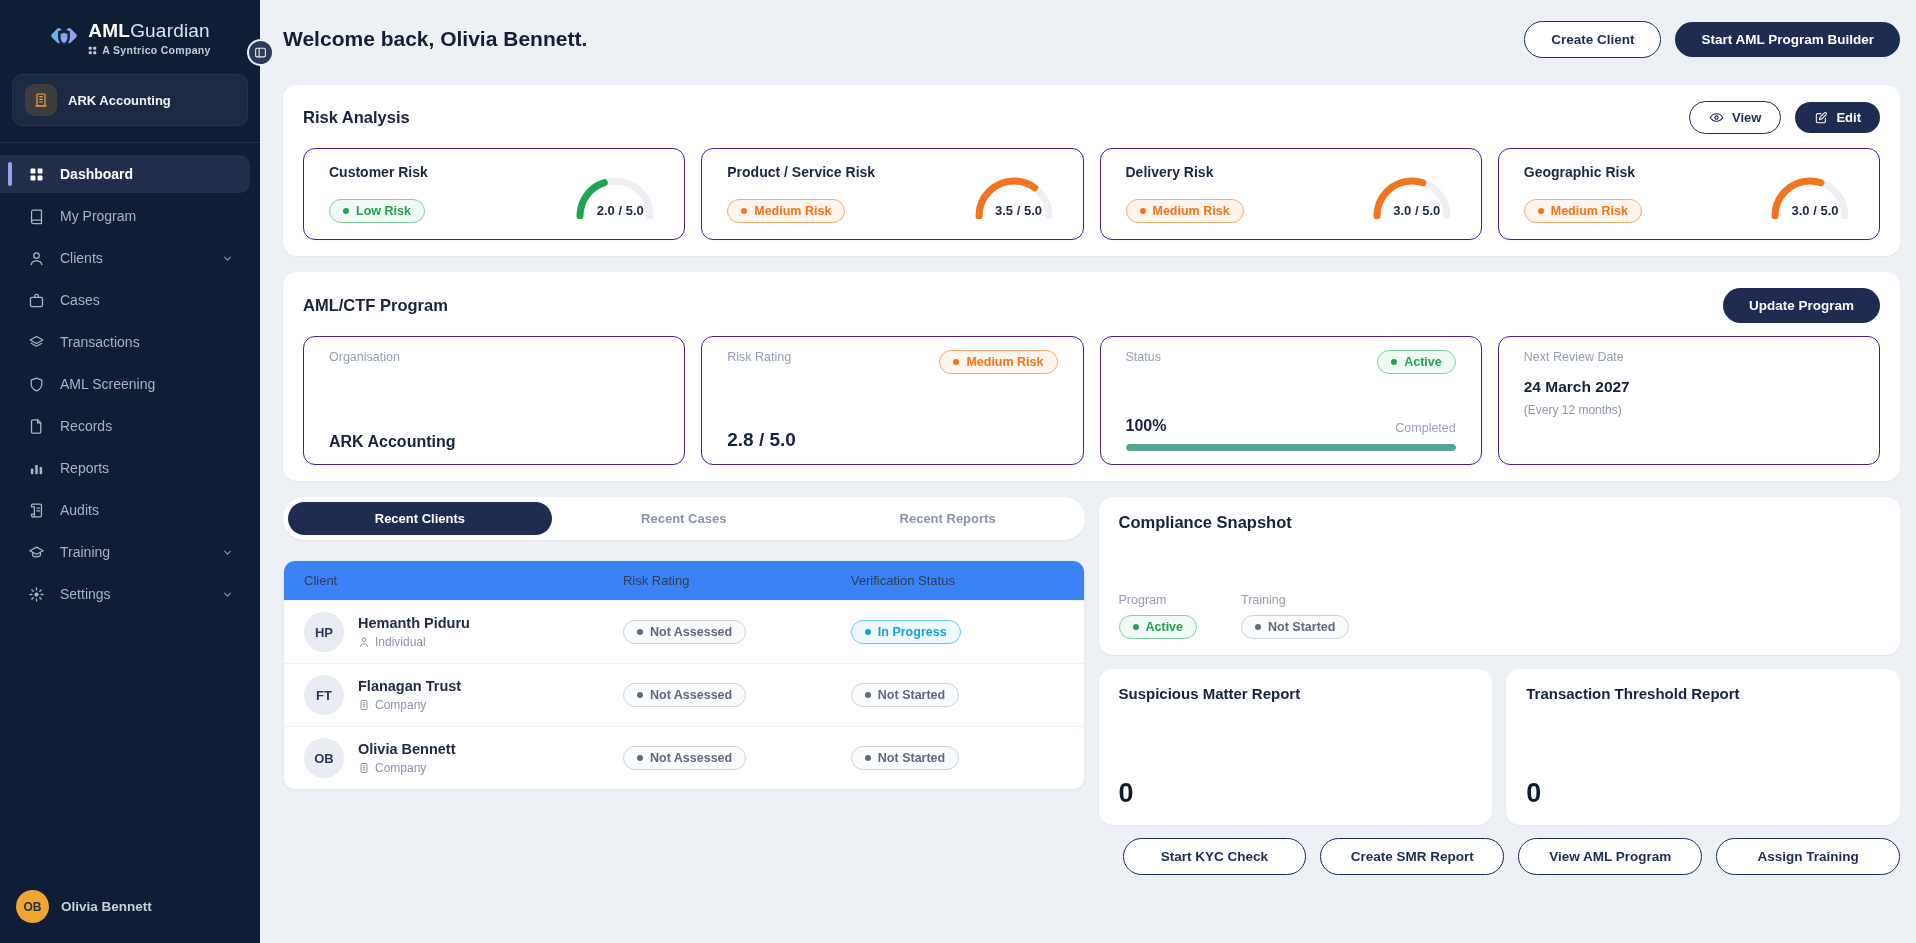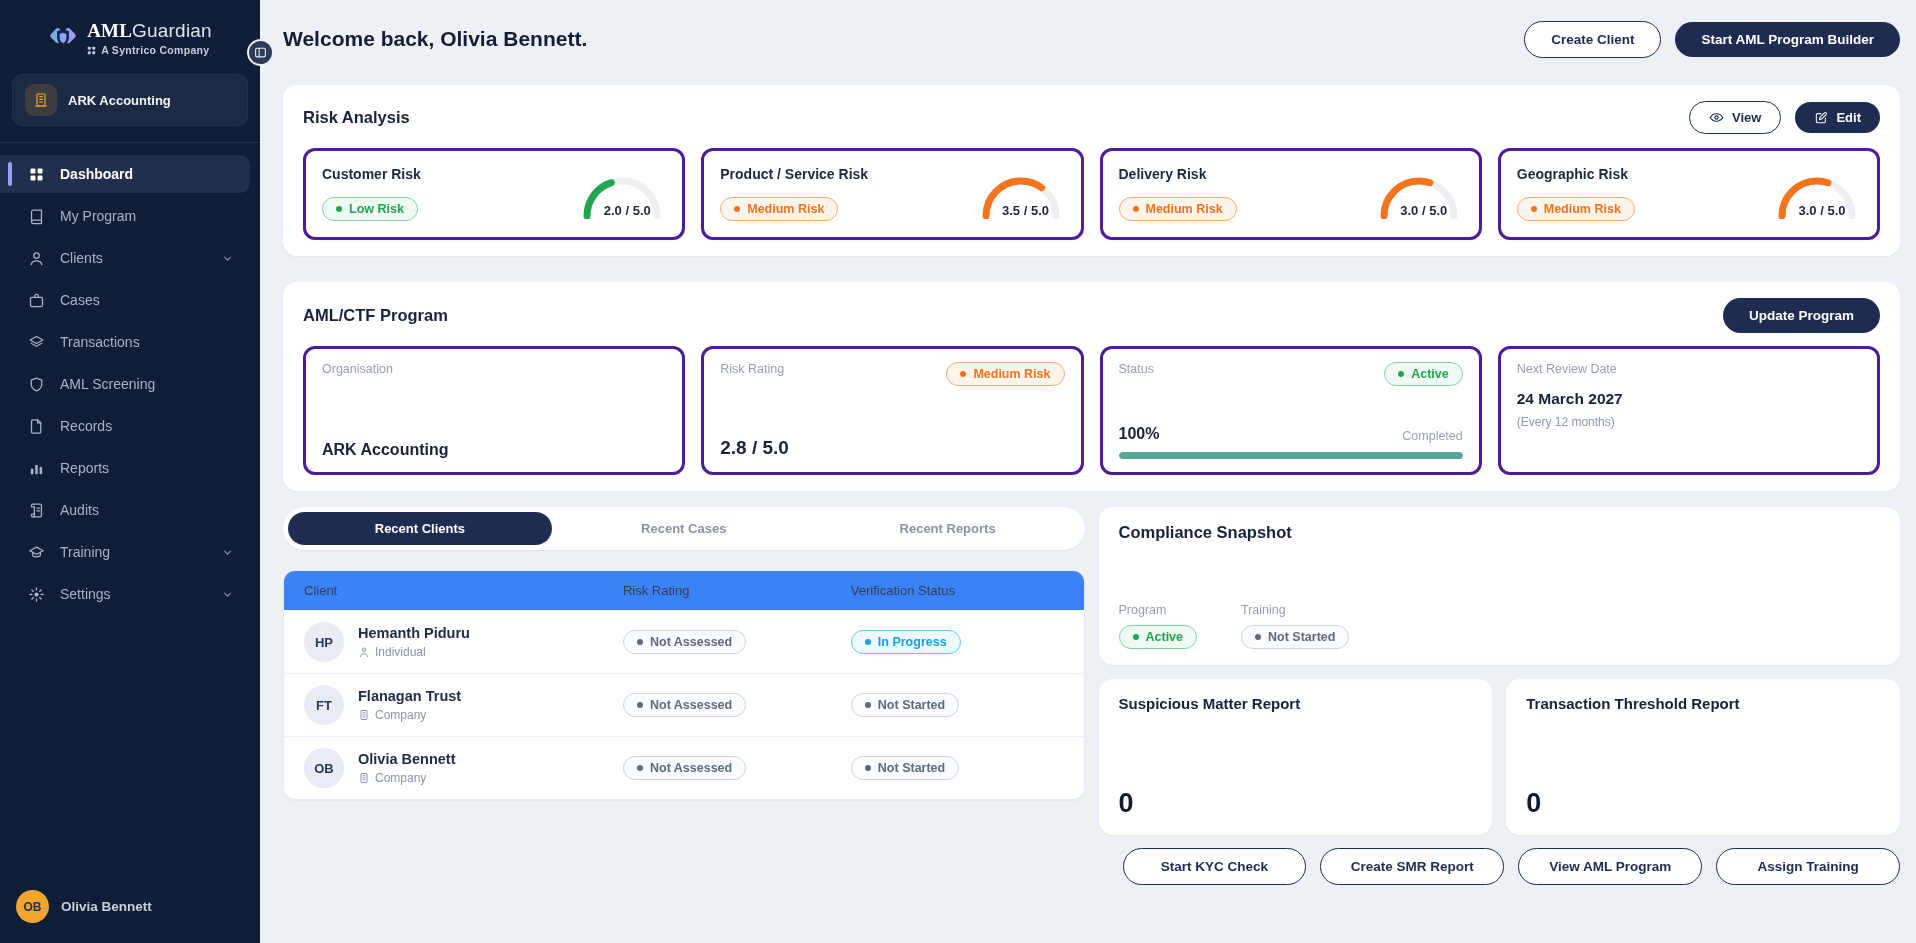--- a/index.html
+++ b/index.html
@@ -15,21 +15,21 @@
   .sidebar {
     width:260px; min-width:260px; height:943px;
     background:#101d36;
     display:flex; flex-direction:column;
     padding:16px 0 14px;
     position:relative;
   }
   .brand { display:flex; align-items:center; justify-content:center; gap:9px; padding:4px 10px 2px; }
   .brand-text { display:flex; flex-direction:column; }
   .brand-name { font-size:19px; color:#ffffff; letter-spacing:.2px; }
-  .brand-name b { font-weight:800;font-family:Liberation Serif, serif; }
+  .brand-name b { font-weight:800; }
   .brand-name span { font-weight:400; color:#dde3f0; }
   .brand-tagline { display:flex; align-items:center; gap:5px; margin-top:2px; font-size:10.5px; font-weight:700; color:#c5ccdc; letter-spacing:.3px; }
   .org-card {
     margin:16px 12px 0;
     background:#1b2942;
     border:1px solid #26334f;
     border-radius:10px;
     padding:9px 12px;
     display:flex; align-items:center; gap:11px;
     cursor:pointer;
@@ -79,36 +79,36 @@
   .btn-solid { background:#1d2c50; color:#ffffff; }
   .btn-lg { font-size:13.5px; padding:10px 26px; }
   .btn-sm { font-size:13px; padding:8px 19px; }
 
   .panel { background:#ffffff; border-radius:14px; padding:16px 20px; box-shadow:0 1px 2px rgba(16,24,40,.05); }
   .panel-risk { margin-top:25px; }
   .panel-head { display:flex; align-items:center; justify-content:space-between; }
   .panel-title { font-size:16.5px; font-weight:800; color:#18223b; }
 
   .risk-grid { display:grid; grid-template-columns:repeat(4,1fr); gap:16px; margin-top:14px; }
-  .mini-card { background:#ffffff; border:3px solid #4c1d95; border-radius:12px; padding:13px 16px; box-shadow:0 1px 2px rgba(16,24,40,.03); }
+  .mini-card { background:#ffffff; border:1px solid #4c1d95; border-radius:12px; padding:13px 25px; box-shadow:0 1px 2px rgba(16,24,40,.03); }
   .risk-card { height:92px; display:flex; justify-content:space-between; align-items:stretch; }
   .risk-card-left { display:flex; flex-direction:column; justify-content:space-between; padding:2px 0 3px; }
   .risk-card-title { font-size:14px; font-weight:700; color:#1c2740; }
 
   .badge { display:inline-flex; align-items:center; gap:7px; padding:4px 13px; border-radius:999px; border:1px solid; font-size:12.5px; font-weight:600; width:max-content; }
   .badge .dot { width:6px; height:6px; border-radius:50%; background:currentColor; }
   .badge[data-tone="green"]  { color:#21a34f; border-color:#82d2a3; background:#f0faf4; }
   .badge[data-tone="orange"] { color:#f4731d; border-color:#f7ab72; background:#fdf4ec; }
   .badge[data-tone="gray"]   { color:#5f6a7d; border-color:#ccd3dd; background:#fafbfd; }
   .badge[data-tone="blue"]   { color:#189fe0; border-color:#66c7f2; background:#edf9fe; }
 
   .gauge-wrap { position:relative; width:88px; align-self:center; }
   .gauge-value { position:absolute; bottom:1px; left:16px; right:6px; text-align:center; font-size:13px; font-weight:700; color:#1c2740; }
 
-  .panel-program { margin-top:26px; }
+  .panel-program { margin-top:16px; }
   .program-grid { display:grid; grid-template-columns:repeat(4,1fr); gap:16px; margin-top:13px; }
   .program-card { height:129px; display:flex; flex-direction:column; }
   .card-label { font-size:12.5px; color:#959eae; font-weight:500; }
   .card-top-row { display:flex; justify-content:space-between; align-items:flex-start; }
   .org-value { margin-top:auto; font-size:16px; font-weight:800; color:#18223b; }
   .rating-value { margin-top:auto; font-size:19px; font-weight:800; color:#18223b; }
   .status-row { margin-top:auto; display:flex; justify-content:space-between; align-items:flex-end; }
   .status-value { font-size:16px; font-weight:800; color:#18223b; }
   .status-note { font-size:12.5px; color:#9aa3b2; }
   .progress-track { margin-top:9px; height:7px; border-radius:99px; background:#e9edf2; overflow:hidden; }

